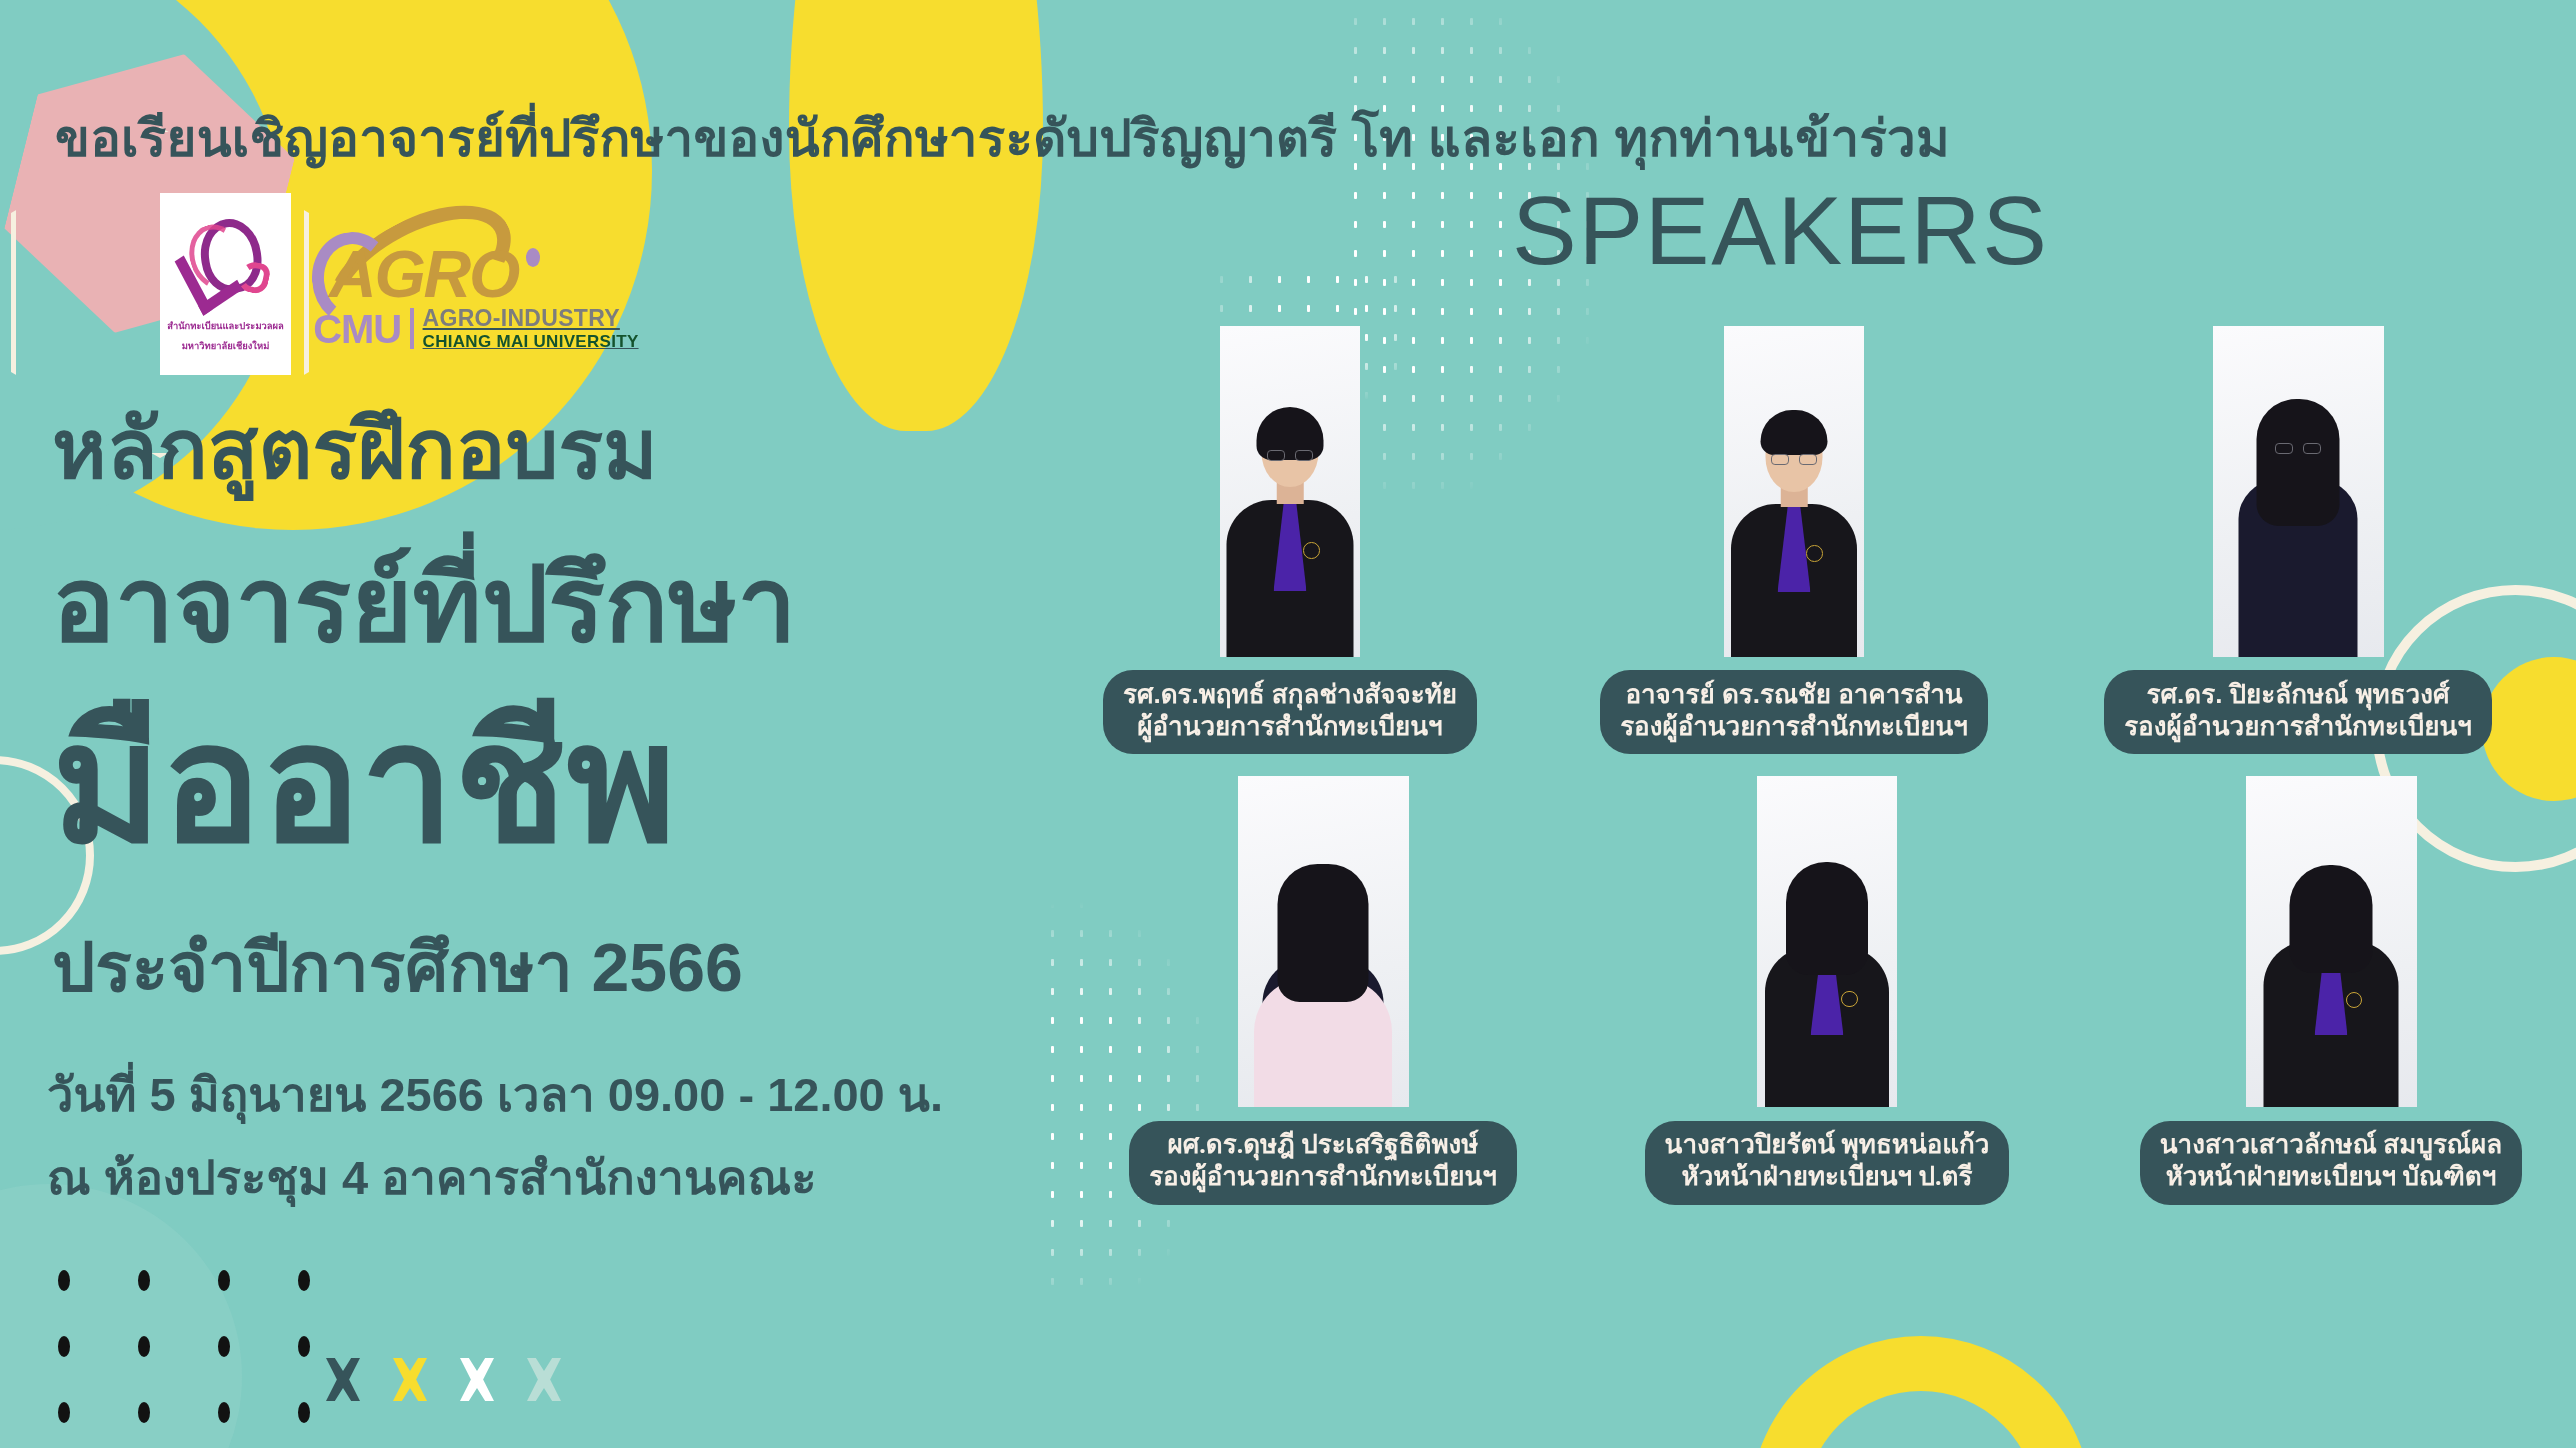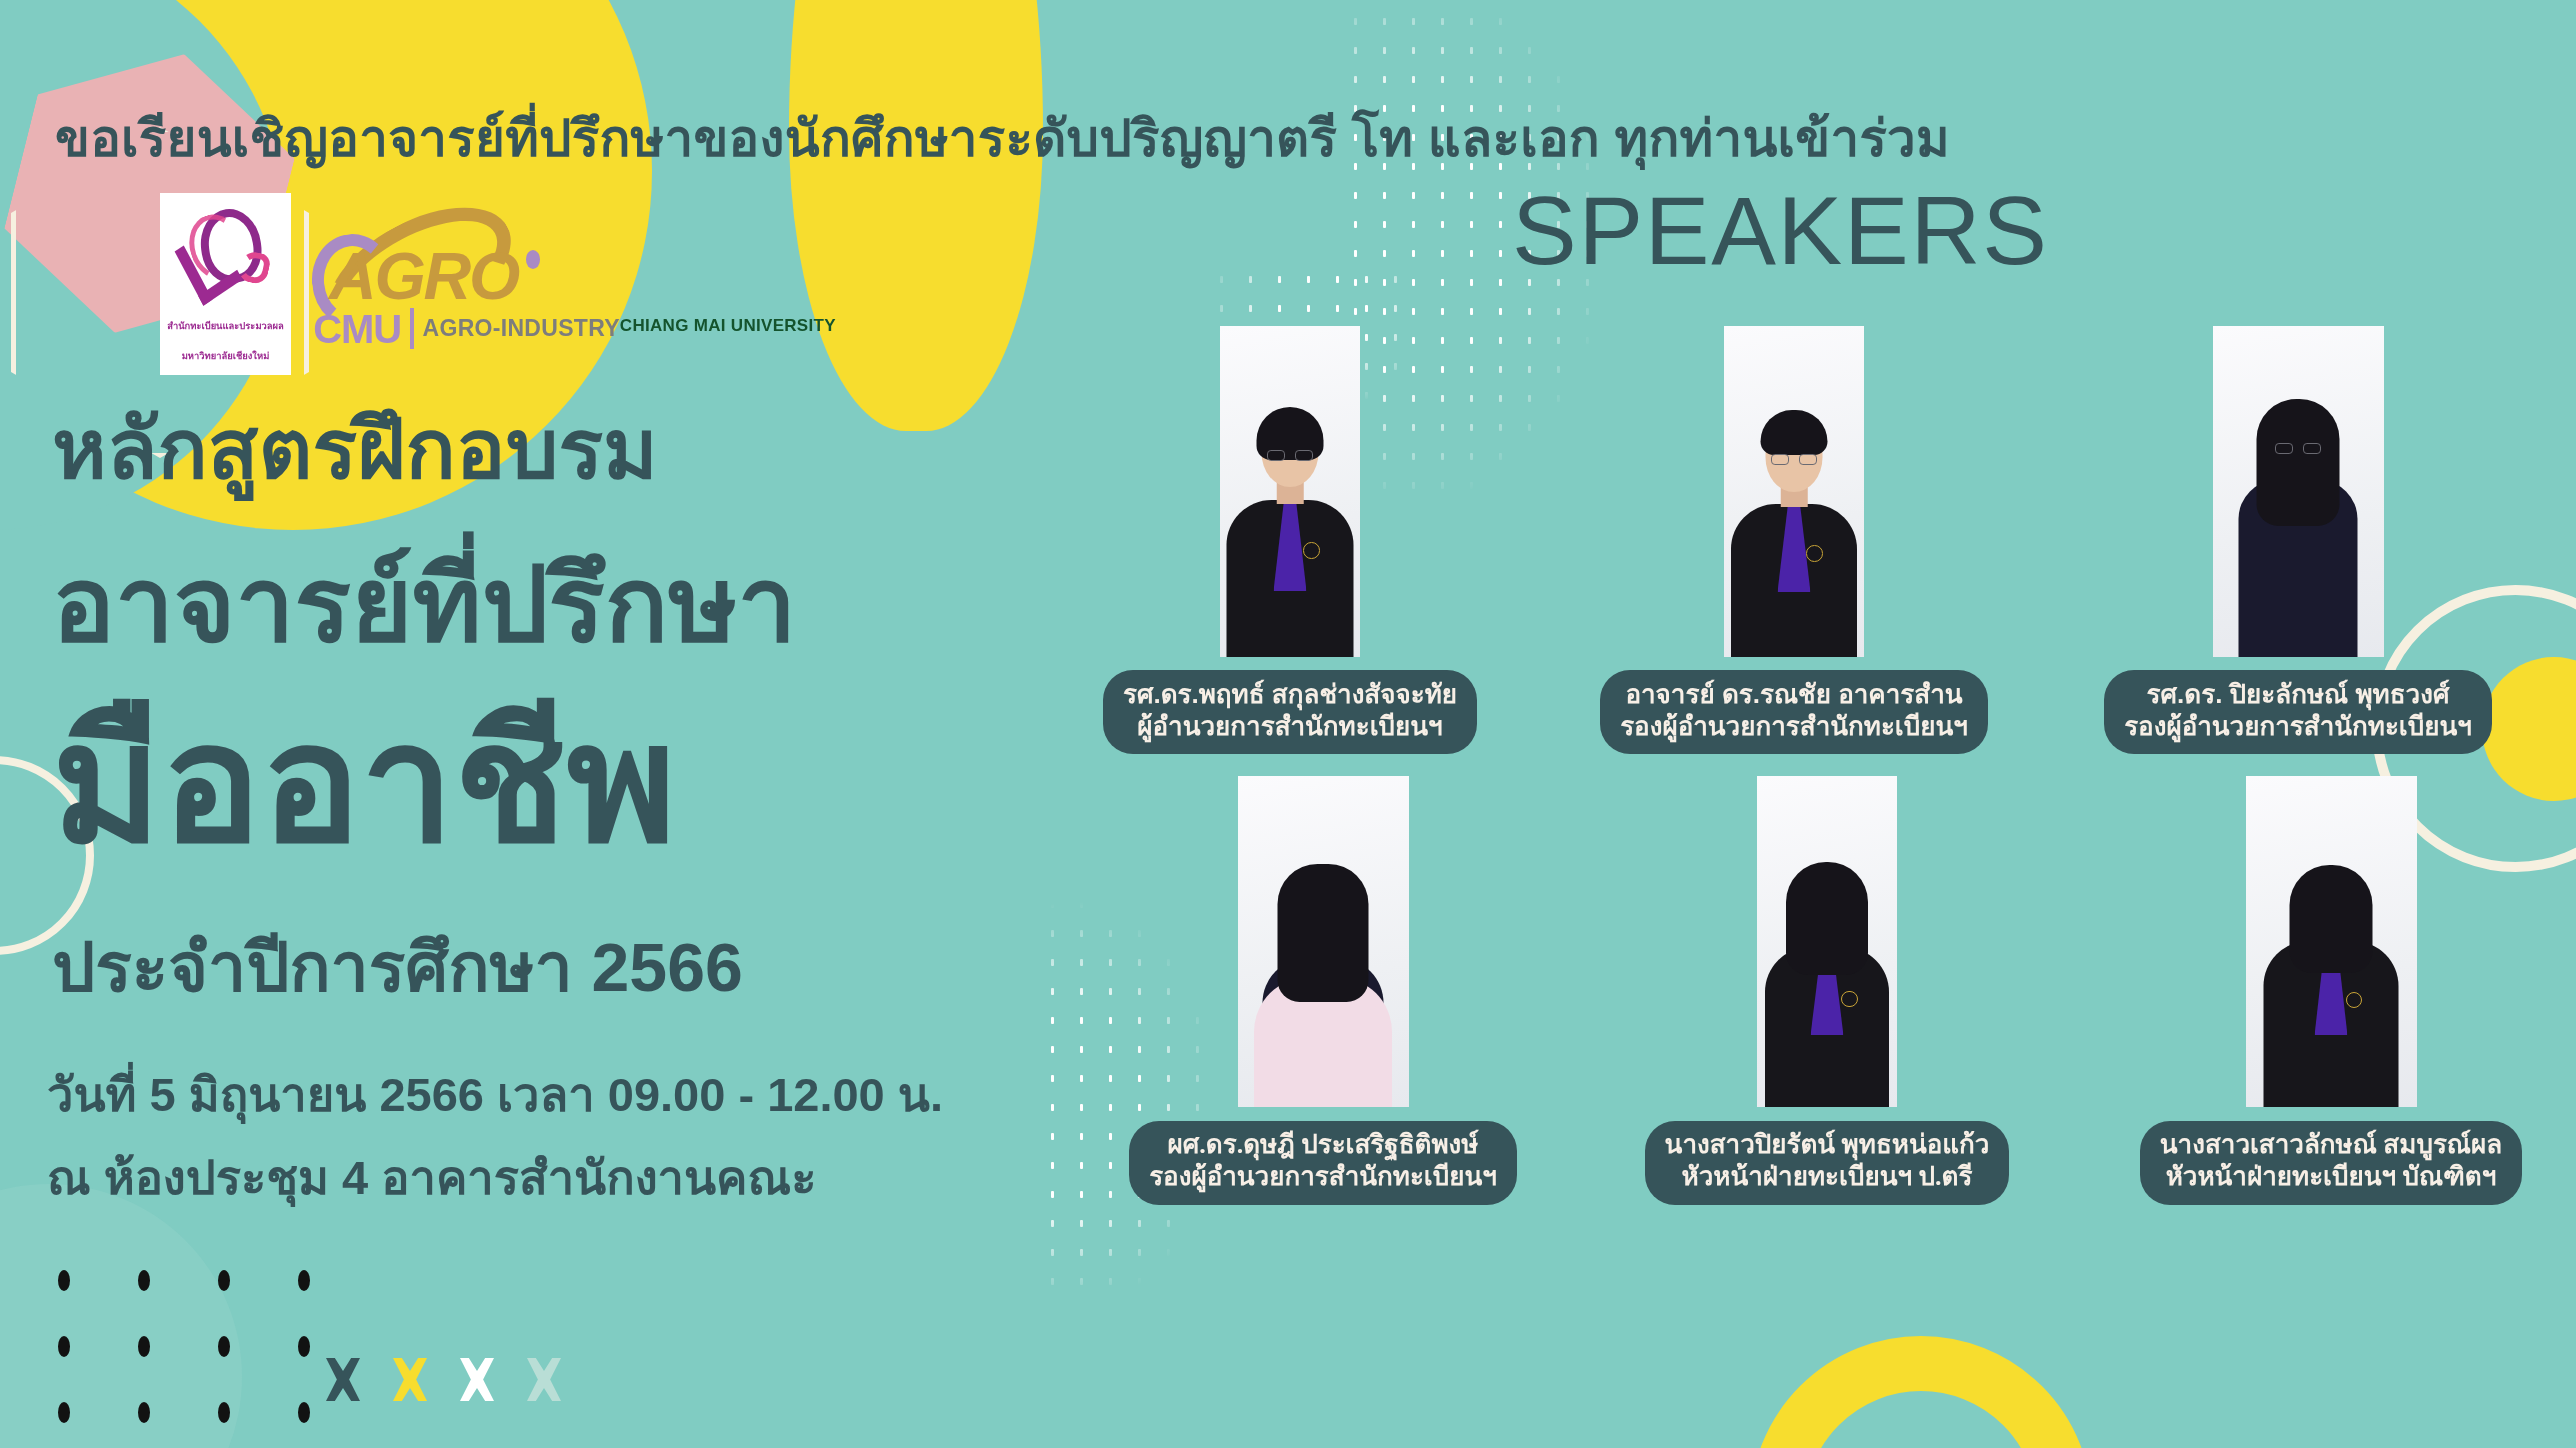--- a/index.html
+++ b/index.html
@@ -124,21 +124,21 @@
   .logo-mark .check{
     position:absolute;left:3.3px;top:29px;width:47px;height:61px;
     border-left:11px solid #9c2a91;border-bottom:11px solid #9c2a91;
     transform:rotate(-34deg) skewX(-6deg);
   }
   .logo-mark .tail{
     position:absolute;left:57px;top:46px;width:30px;height:31px;
     border:6px solid #e0468f;border-radius:60% 40% 50% 50%;
     border-left-color:transparent;transform:rotate(12deg);
   }
-  .logo-th{font-size:9.4px;color:#9c2a91;font-weight:700;line-height:1.35;text-align:left;margin-top:17px;}
+  .logo-th{font-size:9.4px;color:#9c2a91;font-weight:700;line-height:1.35;text-align:left;margin-top:7px;}
 
   .agro{display:flex;flex-direction:column;align-items:flex-start;}
   .agro-top{position:relative;height:93px;width:243px;}
   .agro-arc{
     position:absolute;left:10px;top:2.2px;width:199px;height:105px;
     border:14.4px solid #c79a3e;border-radius:50%;
     border-bottom-color:transparent;border-left-color:transparent;
     transform:rotate(-28deg);
   }
   .agro-arc2{
@@ -152,21 +152,21 @@
     font-size:66px;font-weight:700;color:#c79a3e;letter-spacing:-2.2px;
     font-style:italic;line-height:1;
   }
   .agro-odot{
     position:absolute;left:216px;top:31px;width:14.4px;height:19px;
     border-radius:50%;background:#a98bc4;
   }
   .agro-bottom{display:flex;align-items:center;gap:8.8px;margin-top:-3.3px;margin-left:3.3px;}
   .agro-cmu{font-size:40px;font-weight:700;color:#a98bc4;letter-spacing:-1.1px;line-height:1;}
   .agro-bar{width:3.9px;height:41px;background:#a98bc4;}
-  .agro-sub{display:flex;flex-direction:row;line-height:1.12;}
+  .agro-sub{display:flex;flex-direction:column;line-height:1.12;text-decoration:underline;}
   .agro-sub .l1{font-size:23px;font-weight:700;color:#7d7d7d;letter-spacing:0.3px;}
   .agro-sub .l2{font-size:17px;font-weight:700;color:#14532d;letter-spacing:0.3px;}
 
   
   .h-kicker{
     position:absolute;left:52px;top:408px;
     font-size:83px;font-weight:700;line-height:1;color:#36545a;white-space:nowrap;
   }
   .h-line1{
     position:absolute;left:52px;top:552px;

